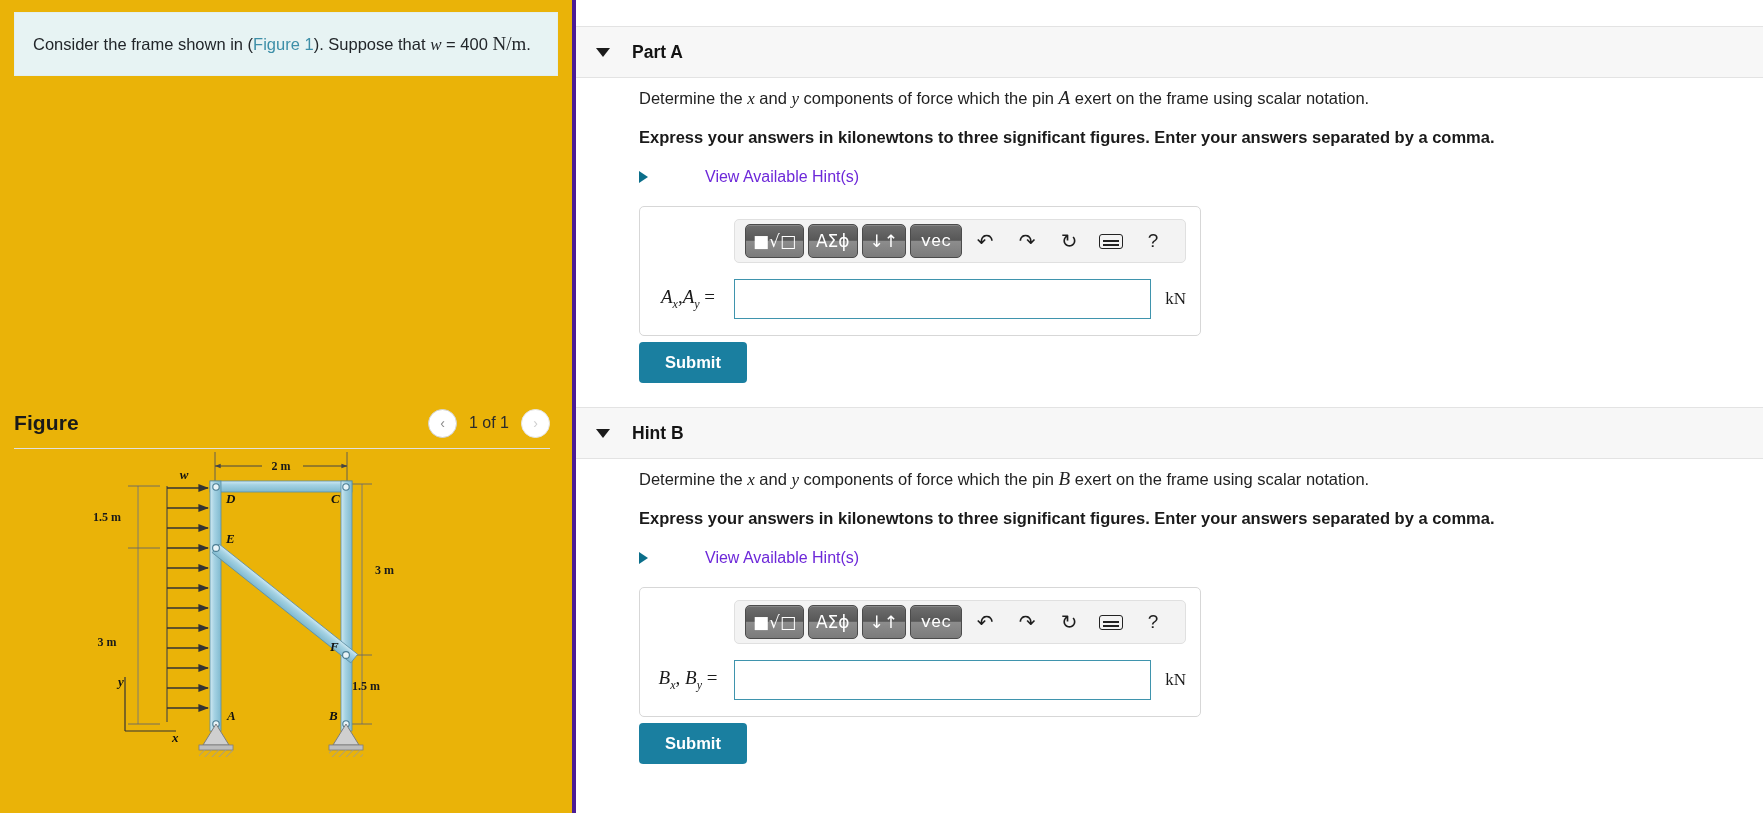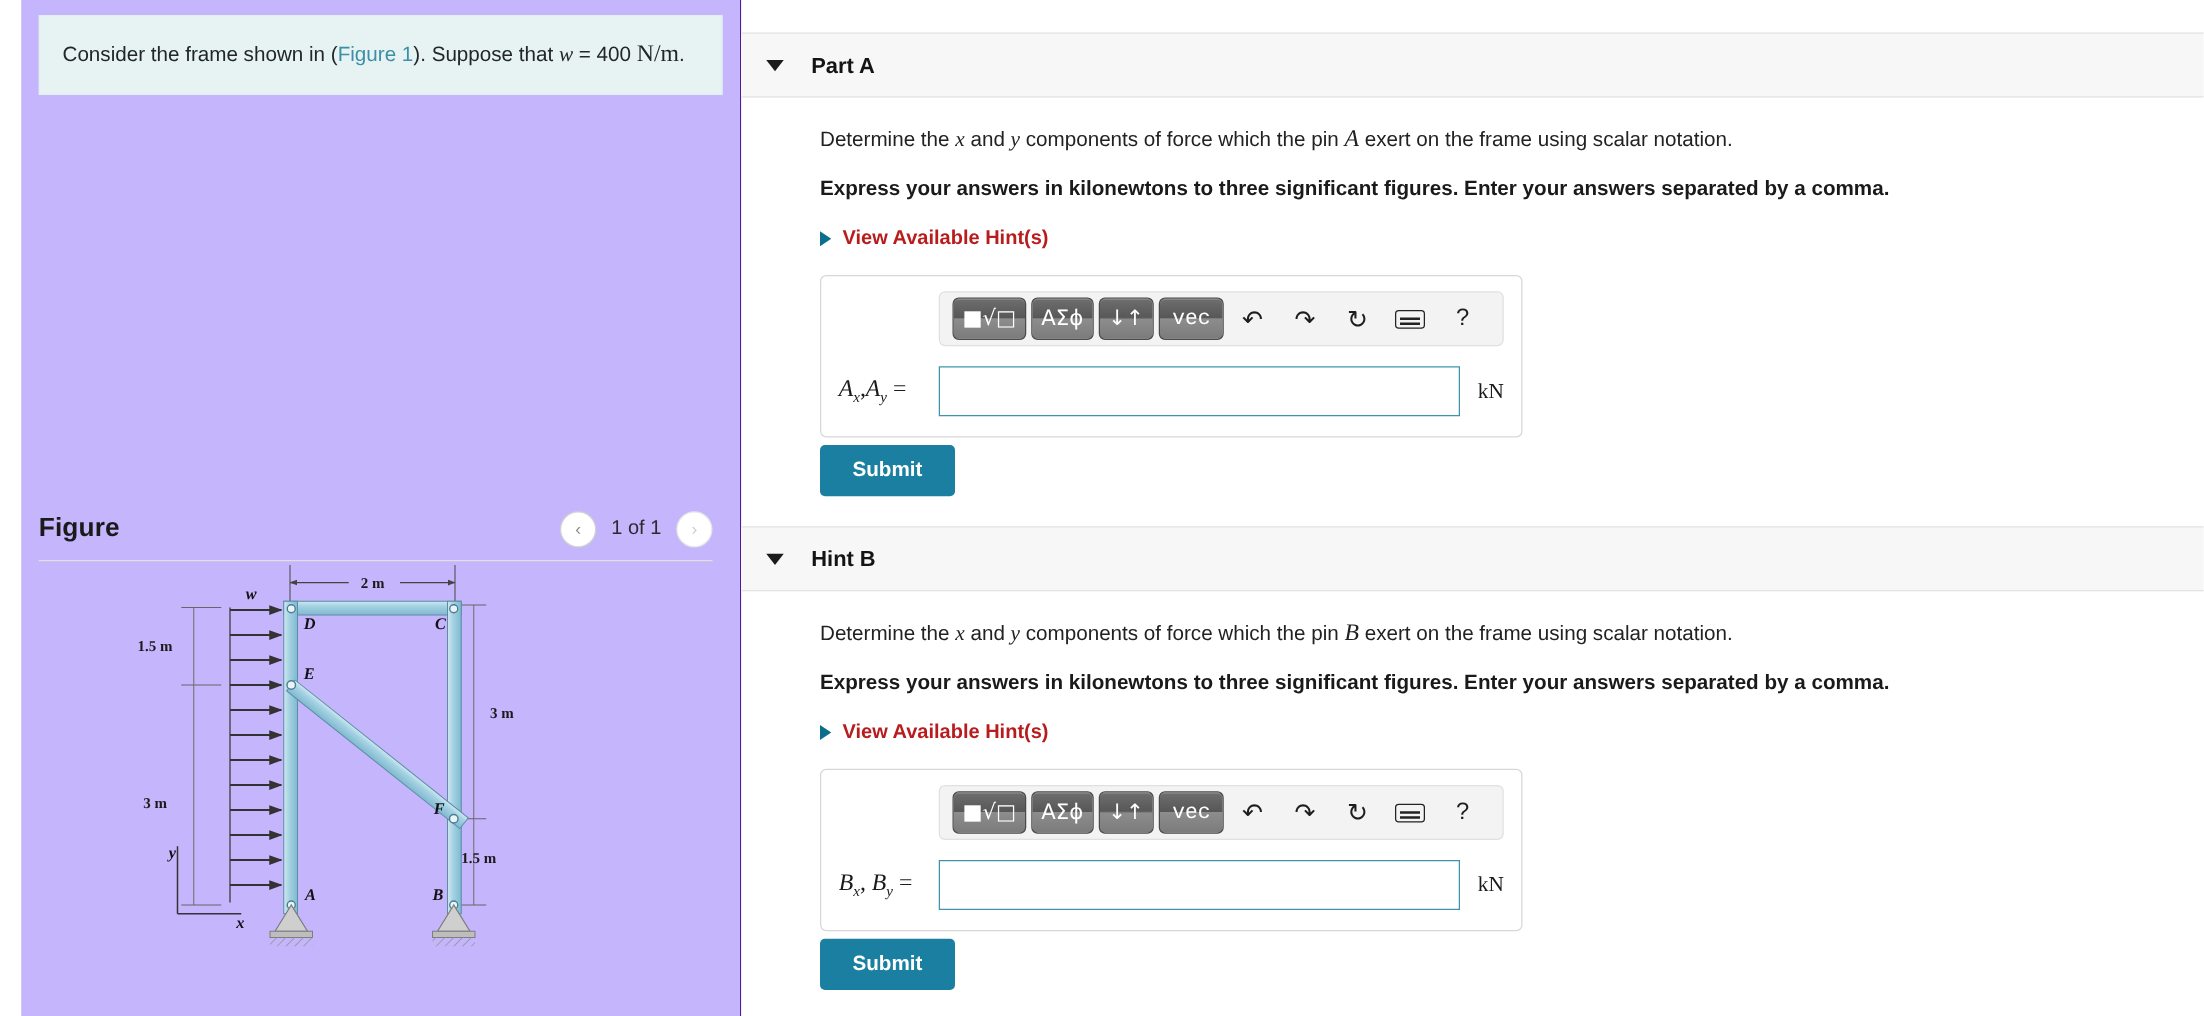--- a/index.html
+++ b/index.html
@@ -10,24 +10,23 @@
     font-family: "Liberation Sans", sans-serif;
     overflow: hidden;
   }
   .page { position: relative; width: 1763px; height: 813px; display: flex; }
 
   
   .left-col {
     width: 576px;
     height: 813px;
     position: relative;
-    border-right: 1px solid #4c1d95;
+    border-right: 4px solid #4c1d95;
     flex: 0 0 576px;
-    background: #c4b5fd;
-    margin-left: 17px;
+    background: #eab308;
   }
   .problem-box {
     margin: 12px 14px 0 14px;
     background: #e7f3f3;
     border: 1px solid #e2efef;
     padding: 18px 16px 18px 18px;
     font-size: 16.5px;
     color: #22262a;
     line-height: 1.35;
   }
@@ -66,25 +65,25 @@
     border-bottom: 1px solid #e3e3e3;
     height: 52px;
     display: flex;
     align-items: center;
     padding-left: 20px;
     gap: 22px;
   }
   .caret { width: 0; height: 0; border-left: 7px solid transparent; border-right: 7px solid transparent; border-top: 9px solid #1b1b1b; }
   .part-label { font-size: 17.5px; font-weight: bold; color: #141414; }
   .part-body { padding: 0 0 0 63px; }
-  .q-text { font-size: 16.5px; color: #222; margin-top: 23px; }
+  .q-text { font-size: 16.5px; color: #222; margin-top: 9px; }
   .q-bold { font-size: 16.5px; color: #1a1a1a; font-weight: bold; margin-top: 19px; }
   .hint-row { display: flex; align-items: center; gap: 9px; margin-top: 21px; }
   .hint-caret { width: 0; height: 0; border-top: 6px solid transparent; border-bottom: 6px solid transparent; border-left: 9px solid #0b6e8a; }
-  .hint-text { color: #b91c1c; font-weight: bold; font-size: 16px; }
+  .hint-text { color: #6d28d9; font-weight: normal; font-size: 16px; margin-left: 48px; }
 
   .answer-card {
     margin-top: 20px;
     border: 1px solid #d7d7d7;
     border-radius: 5px;
     width: 562px;
     padding: 12px 14px 16px 14px;
     background: #fff;
   }
   .mathbar {
@@ -119,21 +118,21 @@
     color: #1d1d1d; font-size: 20px; background: transparent; border: 0;
   }
   .plainbtn.q { font-size: 19px; }
   .kbd-ico {
     width: 24px; height: 15px; border: 1.6px solid #222; border-radius: 3px;
     display: flex; align-items: center; justify-content: center;
   }
   .kbd-ico i { display:block; width: 16px; height: 1.6px; background: #222; box-shadow: 0 4px 0 #222; }
 
   .input-row { display: flex; align-items: center; margin-top: 16px; gap: 0; }
-  .var-label { width: 80px; text-align: left; padding-right: 12px; font-family: "Liberation Serif", serif; font-size: 19px; color: #1b1b1b; }
+  .var-label { width: 80px; text-align: center; padding-right: 12px; font-family: "Liberation Serif", serif; font-size: 19px; color: #1b1b1b; }
   .ans-input {
     flex: 1;
     height: 40px;
     border: 1px solid #3f94ad;
     background: #fff;
     outline: none;
     font-size: 16px;
     padding: 0 8px;
   }
   .unit { padding-left: 14px; font-size: 17px; color: #1b1b1b; font-family: "Liberation Serif", serif; }

